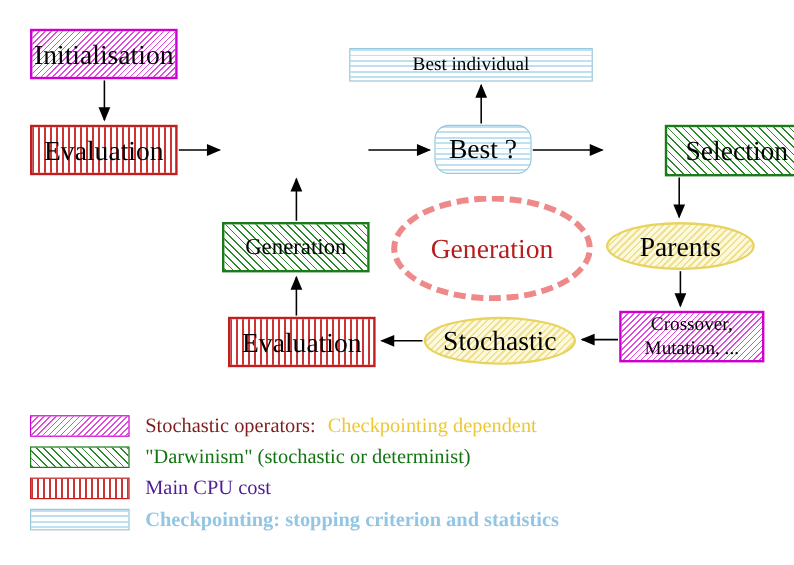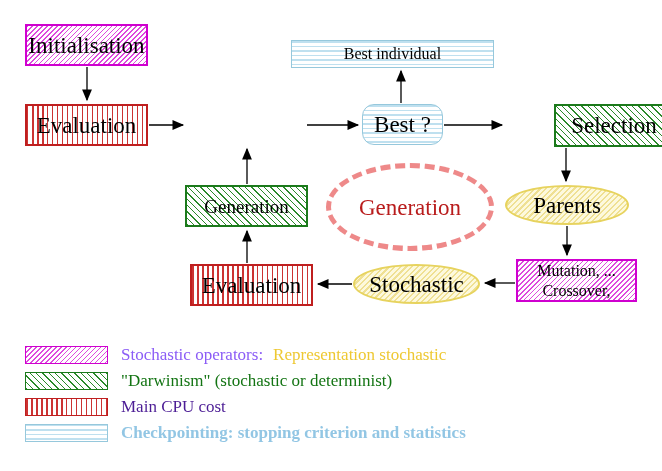--- a/index.html
+++ b/index.html
@@ -40,21 +40,21 @@
     color:#b91c1c;font-size:23px;background:transparent;
   }
   
   .legend-row{position:absolute;left:25px;display:flex;align-items:center;height:18px;}
   .swatch{width:83px;height:18px;box-sizing:border-box;margin-right:13px;flex:0 0 auto;}
   .sw-magenta{border:1px solid #cf00cf;background:repeating-linear-gradient(135deg,#dd4add 0 1px,#ffffff 1px 3.5px);}
   .sw-green{border:1px solid #1b7a1b;background:repeating-linear-gradient(45deg,#2a8a2a 0 1px,#ffffff 1px 4.5px);}
   .sw-red{border:1px solid #bf1f1f;background:repeating-linear-gradient(90deg,#cc3333 0 1.5px,#ffffff 1.5px 5px);}
   .sw-cyan{border:1px solid #96c8dc;background:repeating-linear-gradient(180deg,#bfe0ef 0 1.5px,#ffffff 1.5px 4.5px);}
   .legend-text{font-size:17px;white-space:nowrap;}
-  .t-magenta{color:#8b5cf6;}
+  .t-magenta{color:#7f1d1d;}
   .t-gold{color:#eec832;margin-left:10px;}
   .t-green{color:#137413;}
   .t-red{color:#4c1d95;}
   .t-cyan{color:#92c6e4;font-weight:bold;}
   .arrows{position:absolute;left:0;top:0;pointer-events:none;}
 </style>
 </head>
 <body>
 
 <div class="stage">
@@ -85,36 +85,36 @@
 
   <div class="node cyan-box" style="left:291px;top:40px;width:203px;height:28px;font-size:16px;">Best individual</div>
 
   <div class="node cyan-box rounded" style="left:362px;top:104px;width:81px;height:41px;">Best ?</div>
 
   <div class="node green-box" style="left:506px;top:104px;width:120px;height:43px;margin-left:48px;">Selection</div>
 
   <div class="node yellow-ellipse" style="left:505px;top:185px;width:124px;height:40px;">Parents</div>
 
   <div class="node magenta-box two-line" style="left:516px;top:259px;width:121px;height:43px;">
+    <span>Crossover,</span>
     <span>Mutation, ...</span>
-    <span>Crossover,</span>
   </div>
 
   <div class="node yellow-ellipse" style="left:353px;top:264px;width:127px;height:40px;">Stochastic</div>
 
   <div class="node red-box" style="left:190px;top:264px;width:123px;height:42px;">Evaluation</div>
 
   <div class="node green-box" style="left:185px;top:185px;width:123px;height:42px;font-size:19px;">Generation</div>
 
   <div class="node dashed-ellipse" style="left:326px;top:163px;width:168px;height:88px;">Generation</div>
 
   <div class="legend-row" style="top:346px;">
     <span class="swatch sw-magenta"></span>
     <span class="legend-text t-magenta">Stochastic operators:</span>
-    <span class="legend-text t-gold">Representation stochastic</span>
+    <span class="legend-text t-gold">Checkpointing dependent</span>
   </div>
 
   <div class="legend-row" style="top:372px;">
     <span class="swatch sw-green"></span>
     <span class="legend-text t-green">"Darwinism" (stochastic or determinist)</span>
   </div>
 
   <div class="legend-row" style="top:398px;">
     <span class="swatch sw-red"></span>
     <span class="legend-text t-red">Main CPU cost</span>

